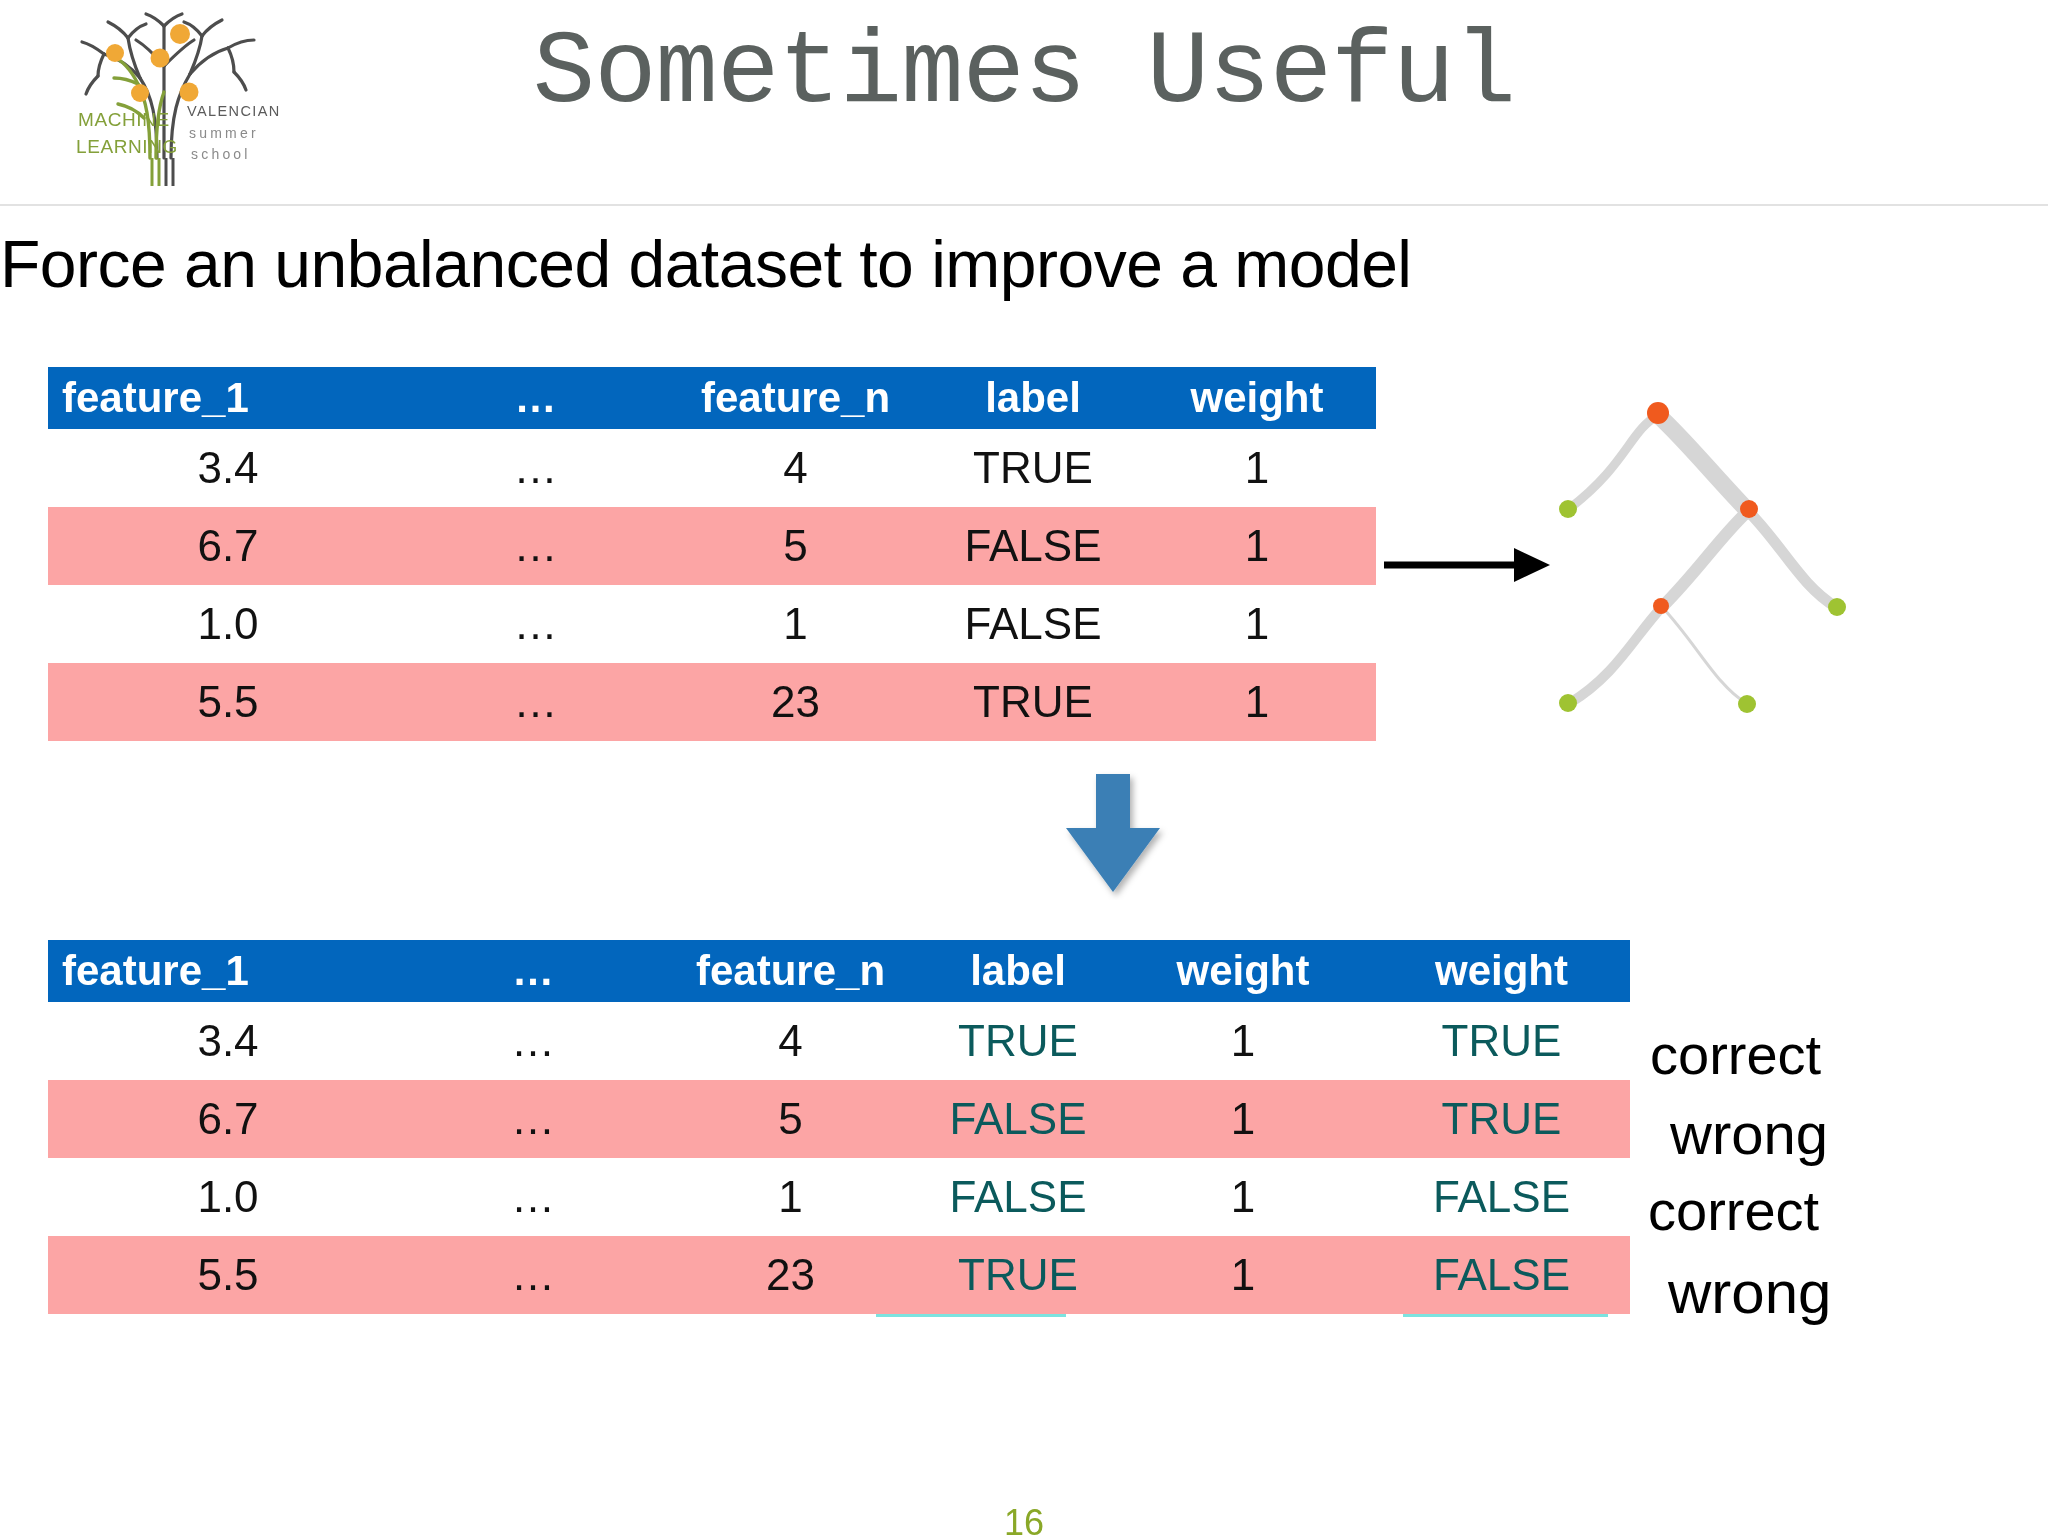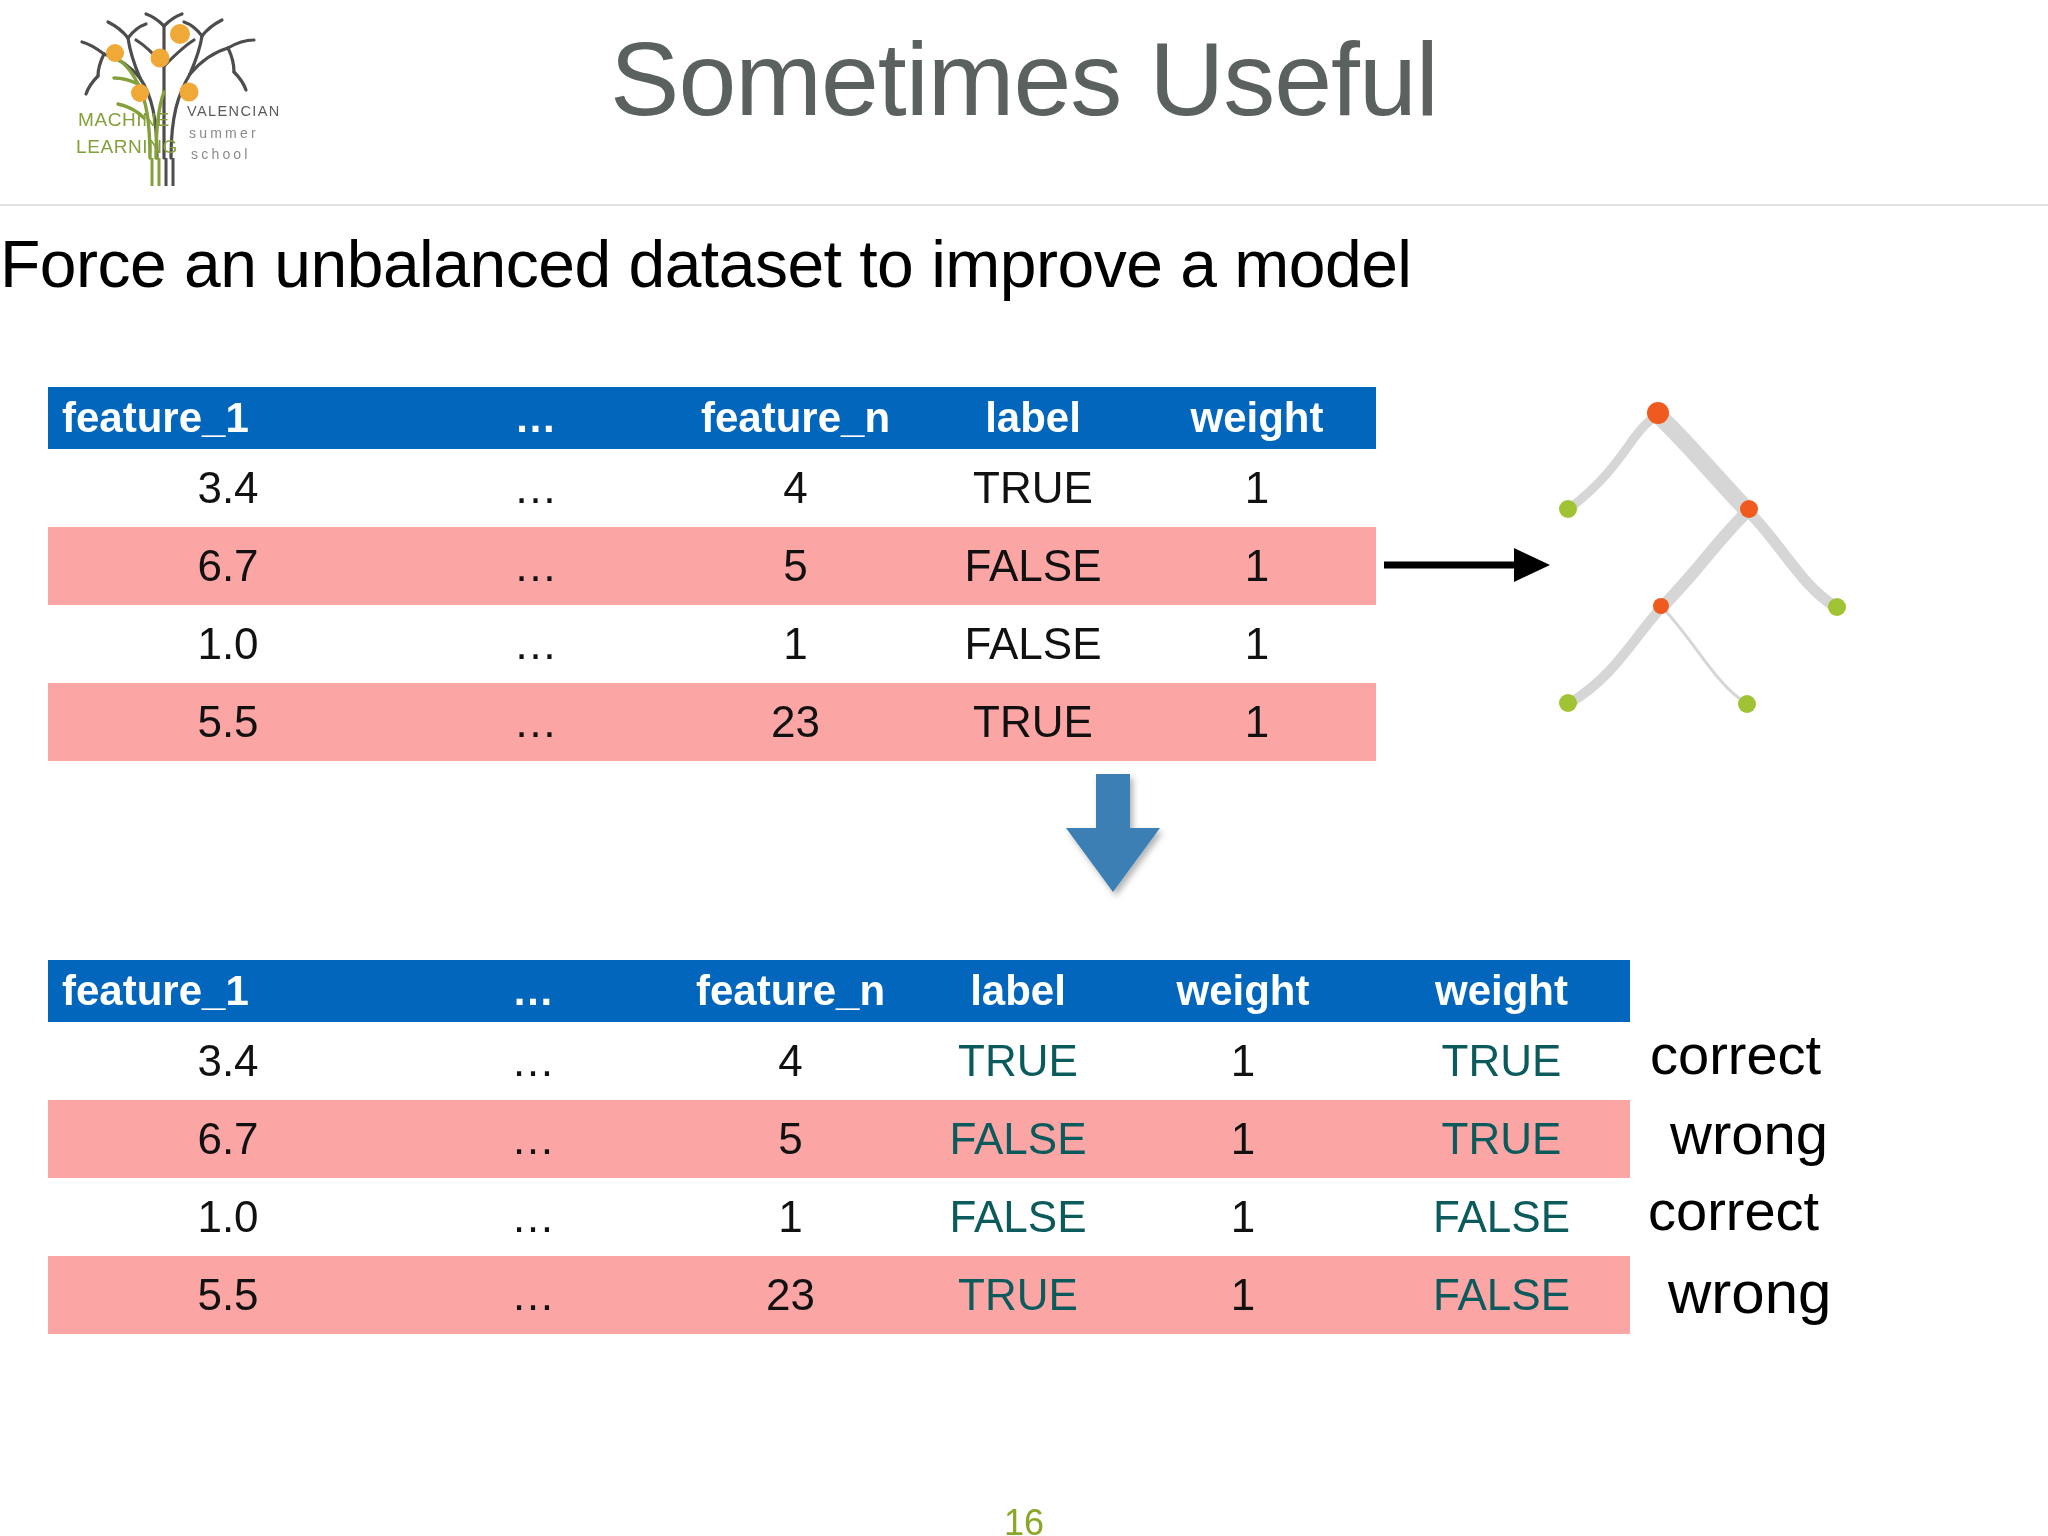--- a/index.html
+++ b/index.html
@@ -22,41 +22,42 @@
   }
 
   
   #logo{
     position:absolute;left:60px;top:8px;width:250px;height:190px;
   }
   #logo svg{display:block;}
 
   
   #page-title{
-    position:absolute;left:0;top:22px;width:2048px;
+    position:absolute;left:0;top:16px;width:2048px;
     text-align:center;
     font-size:104px;
     font-weight:400;
     color:#5b615f;
     letter-spacing:-1px;
     line-height:1.1;
+    font-family:Liberation Mono, monospace;
   }
 
   
   #subtitle{
     position:absolute;left:0;top:226px;width:1890px;
     text-align:left;
     font-size:66px;
     color:#000000;
     font-weight:400;
     letter-spacing:-0.5px;
   }
 
   
-  .dtable{position:absolute;margin-top:20px;}
+  .dtable{position:absolute;}
   .dtable .hdr{
     background:#0266bd;color:#ffffff;font-weight:bold;
     display:flex;align-items:center;
     font-size:42px;
     height:62px;
   }
   .dtable .row{
     display:flex;align-items:center;
     height:78px;
     font-size:44px;color:#111111;

